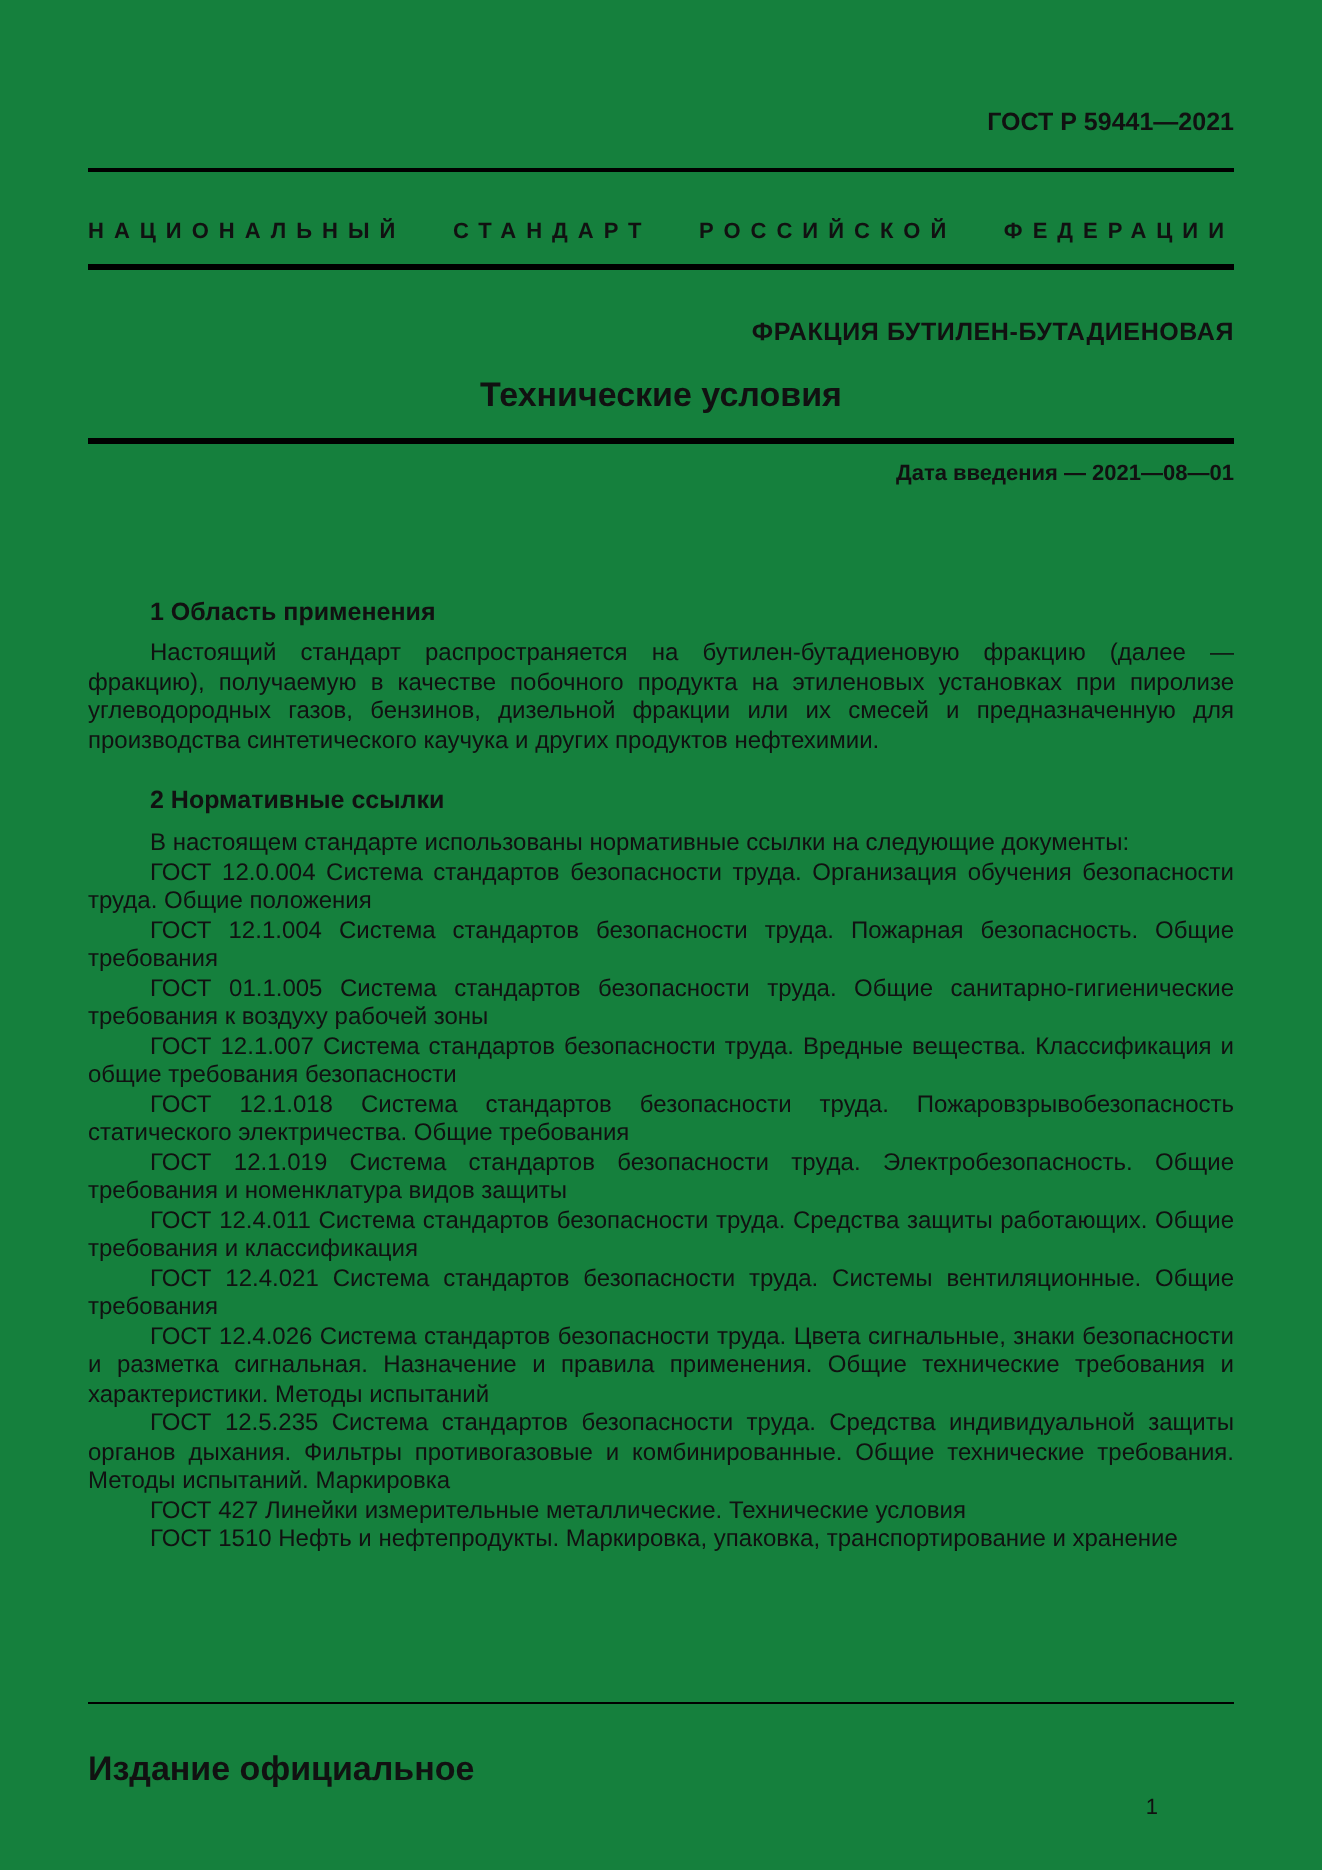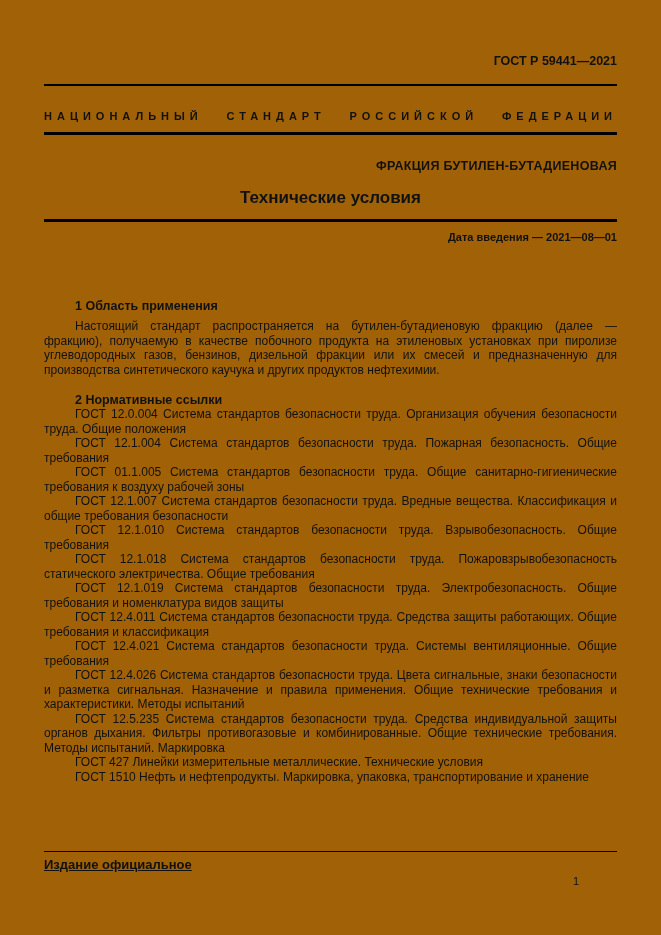--- a/index.html
+++ b/index.html
@@ -3,21 +3,21 @@
 <meta charset="utf-8">
 <style>
   * { margin: 0; padding: 0; box-sizing: border-box; }
   html, body { background: #e8e8e8; }
   body { font-family: "Liberation Sans", sans-serif; color: #111; }
   .page {
     position: relative;
     width: 661px;
     height: 935px;
     margin: 0 auto;
-    background: #a16207;
+    background: #15803d;
     overflow: hidden;
   }
   .content {
     position: absolute;
     left: 44px;
     top: 0;
     width: 573px;
   }
   .doc-code {
     padding-top: 54px;
@@ -80,23 +80,22 @@
   .refs .para { margin-top: 0; }
   .footer {
     position: absolute;
     left: 44px;
     top: 851px;
     width: 573px;
   }
   .rule-footer { border-top: 1px solid #000; margin-top: 0; }
   .official {
     font-weight: bold;
-    font-size: 13px;
-    margin-top: 5px;
-    text-decoration: underline;
+    font-size: 17px;
+    margin-top: 23px;
   }
   .pagenum {
     text-align: right;
     padding-right: 38px;
     margin-top: 3px;
     font-size: 11px;
   }
 </style>
 </head>
 <body>
@@ -112,27 +111,27 @@
     <div class="title">ФРАКЦИЯ БУТИЛЕН-БУТАДИЕНОВАЯ</div>
     <div class="subtitle">Технические условия</div>
     <div class="rule rule-under-title"></div>
 
     <div class="date">Дата введения — 2021—08—01</div>
 
     <h2 class="sec-heading sec1">1 Область применения</h2>
     <p class="para">Настоящий стандарт распространяется на бутилен-бутадиеновую фракцию (далее — фракцию), получаемую в качестве побочного продукта на этиленовых установках при пиролизе углеводородных газов, бензинов, дизельной фракции или их смесей и предназначенную для производства синтетического каучука и других продуктов нефтехимии.</p>
 
     <h2 class="sec-heading">2 Нормативные ссылки</h2>
+    <p class="para intro">В настоящем стандарте использованы нормативные ссылки на следующие документы:</p>
 
     <div class="refs">
       <p class="para">ГОСТ 12.0.004 Система стандартов безопасности труда. Организация обучения безопасности труда. Общие положения</p>
       <p class="para">ГОСТ 12.1.004 Система стандартов безопасности труда. Пожарная безопасность. Общие требования</p>
       <p class="para">ГОСТ 01.1.005 Система стандартов безопасности труда. Общие санитарно-гигиенические требования к воздуху рабочей зоны</p>
       <p class="para">ГОСТ 12.1.007 Система стандартов безопасности труда. Вредные вещества. Классификация и общие требования безопасности</p>
-      <p class="para">ГОСТ 12.1.010 Система стандартов безопасности труда. Взрывобезопасность. Общие требования</p>
       <p class="para">ГОСТ 12.1.018 Система стандартов безопасности труда. Пожаровзрывобезопасность статического электричества. Общие требования</p>
       <p class="para">ГОСТ 12.1.019 Система стандартов безопасности труда. Электробезопасность. Общие требования и номенклатура видов защиты</p>
       <p class="para">ГОСТ 12.4.011 Система стандартов безопасности труда. Средства защиты работающих. Общие требования и классификация</p>
       <p class="para">ГОСТ 12.4.021 Система стандартов безопасности труда. Системы вентиляционные. Общие требования</p>
       <p class="para">ГОСТ 12.4.026 Система стандартов безопасности труда. Цвета сигнальные, знаки безопасности и разметка сигнальная. Назначение и правила применения. Общие технические требования и характеристики. Методы испытаний</p>
       <p class="para">ГОСТ 12.5.235 Система стандартов безопасности труда. Средства индивидуальной защиты органов дыхания. Фильтры противогазовые и комбинированные. Общие технические требования. Методы испытаний. Маркировка</p>
       <p class="para">ГОСТ 427 Линейки измерительные металлические. Технические условия</p>
       <p class="para">ГОСТ 1510 Нефть и нефтепродукты. Маркировка, упаковка, транспортирование и хранение</p>
     </div>
   </div>

